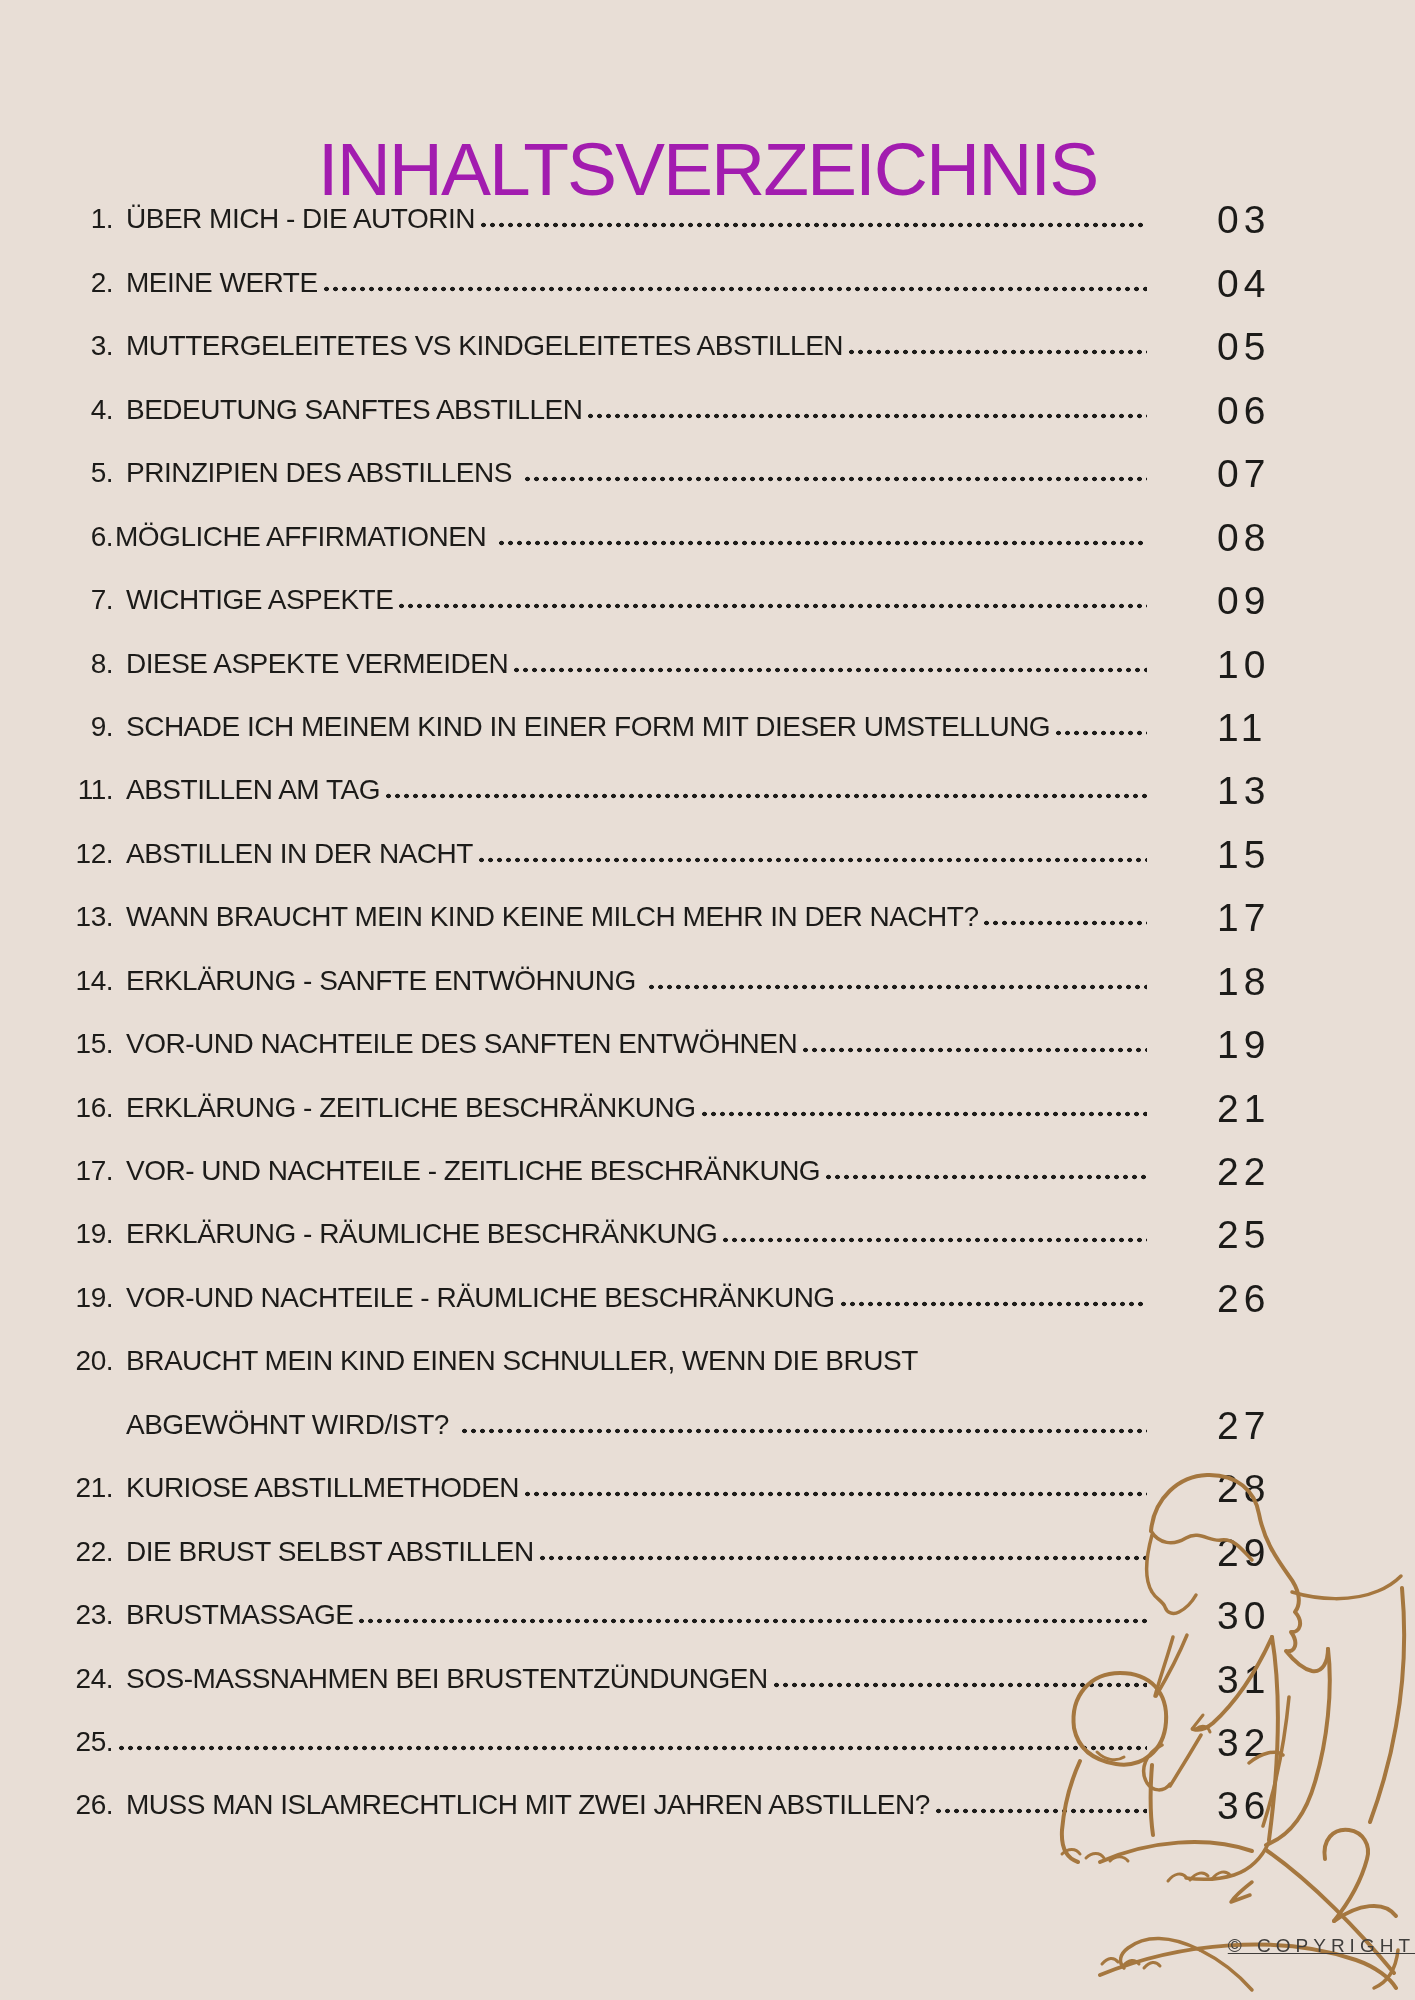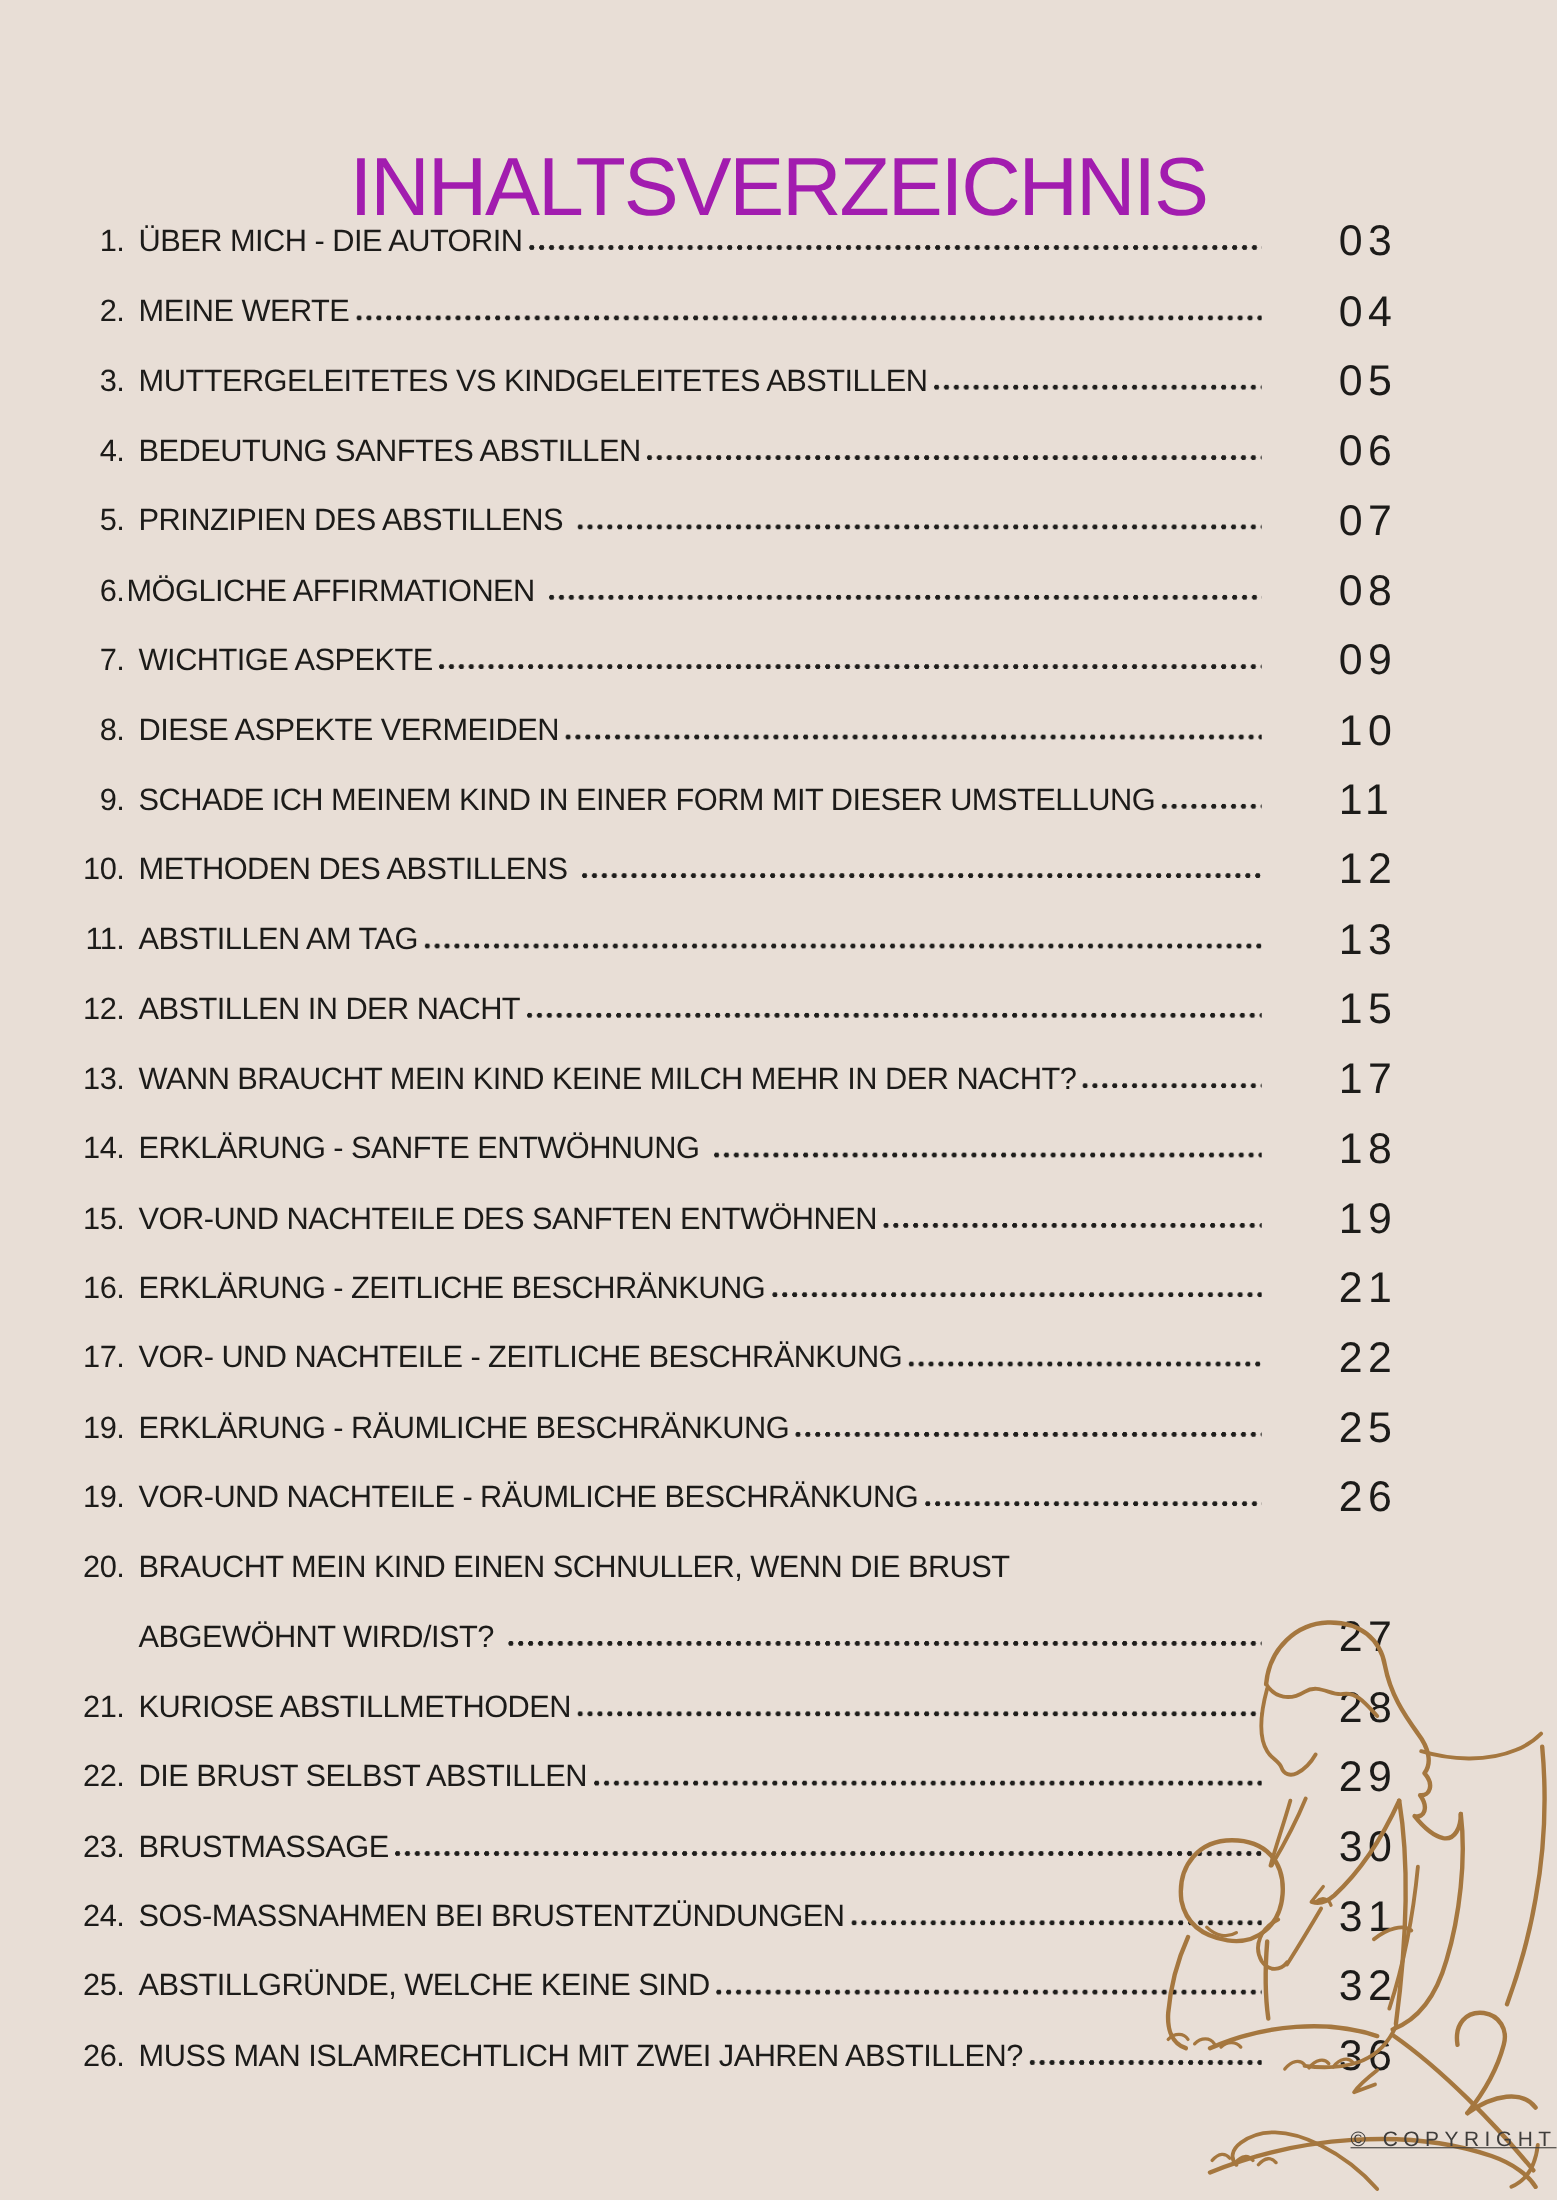--- a/index.html
+++ b/index.html
@@ -92,26 +92,20 @@
       <span class="dots"></span>
       <span class="page">10</span>
     </div>
     <div class="row">
       <span class="num">9.</span>
       <span class="label">SCHADE ICH MEINEM KIND IN EINER FORM MIT DIESER UMSTELLUNG</span>
       <span class="dots"></span>
       <span class="page">11</span>
     </div>
     <div class="row">
-      <span class="num">10.</span>
-      <span class="label">METHODEN DES ABSTILLENS </span>
-      <span class="dots"></span>
-      <span class="page">12</span>
-    </div>
-    <div class="row">
       <span class="num">11.</span>
       <span class="label">ABSTILLEN AM TAG</span>
       <span class="dots"></span>
       <span class="page">13</span>
     </div>
     <div class="row">
       <span class="num">12.</span>
       <span class="label">ABSTILLEN IN DER NACHT</span>
       <span class="dots"></span>
       <span class="page">15</span>
@@ -187,21 +181,20 @@
       <span class="page">30</span>
     </div>
     <div class="row">
       <span class="num">24.</span>
       <span class="label">SOS-MASSNAHMEN BEI BRUSTENTZÜNDUNGEN</span>
       <span class="dots"></span>
       <span class="page">31</span>
     </div>
     <div class="row">
       <span class="num">25.</span>
-      <span class="label">ABSTILLGRÜNDE, WELCHE KEINE SIND</span>
       <span class="dots"></span>
       <span class="page">32</span>
     </div>
     <div class="row">
       <span class="num">26.</span>
       <span class="label">MUSS MAN ISLAMRECHTLICH MIT ZWEI JAHREN ABSTILLEN?</span>
       <span class="dots"></span>
       <span class="page">36</span>
     </div>
   </div>

